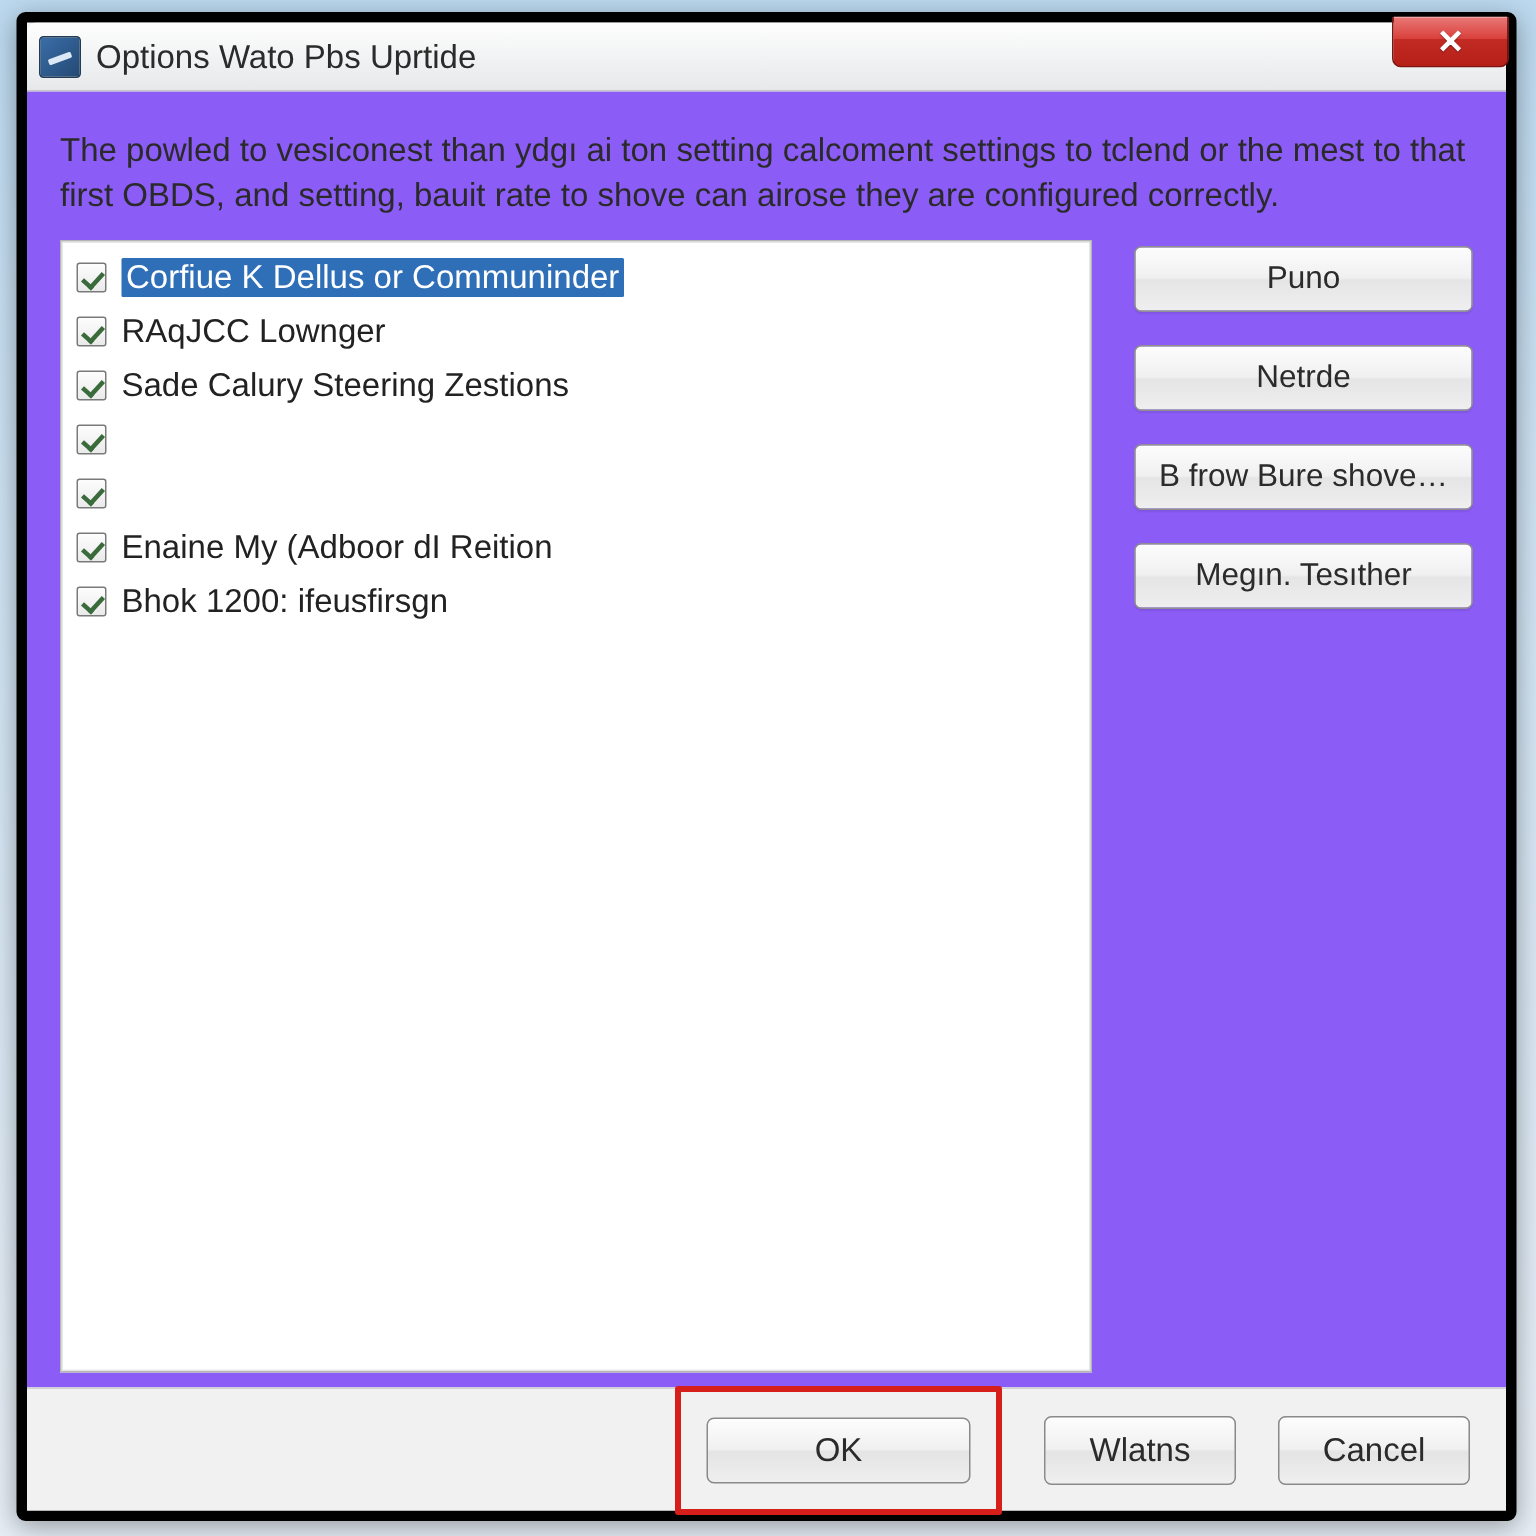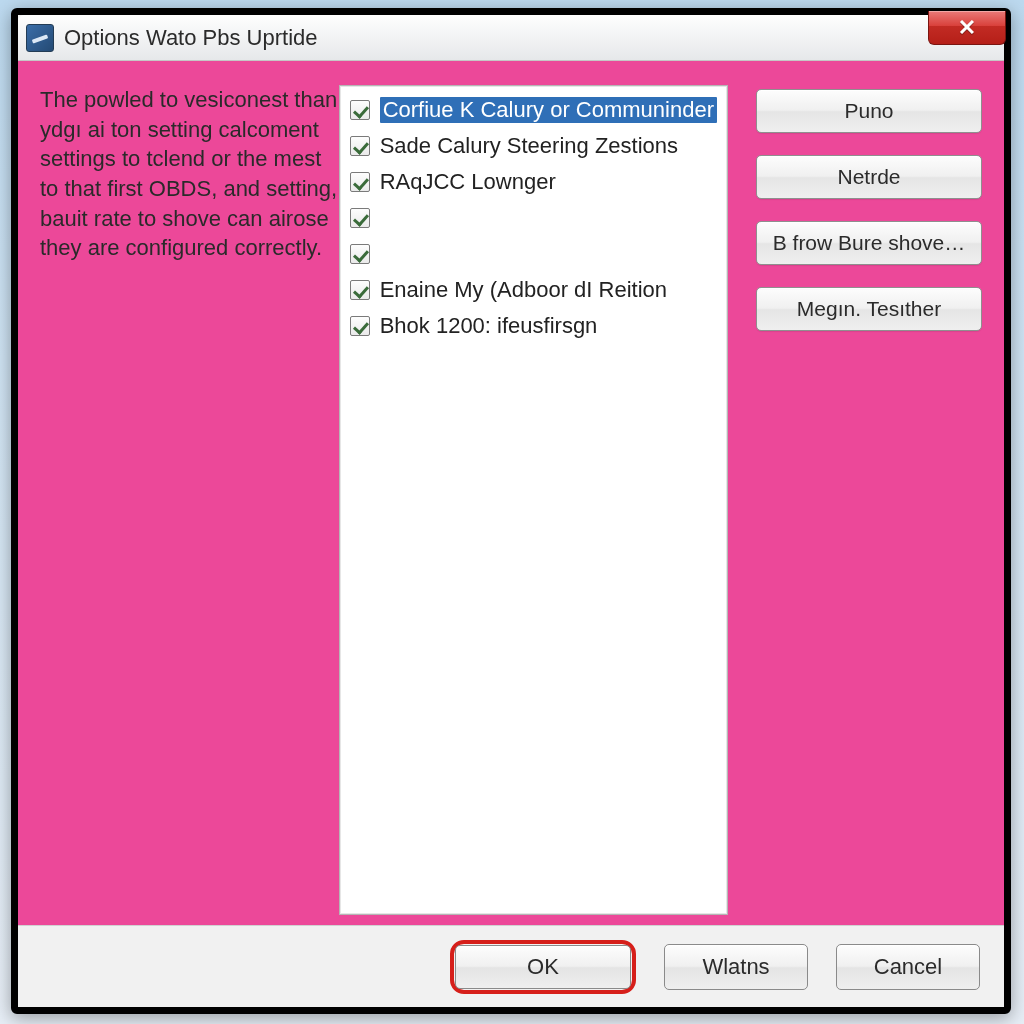--- a/index.html
+++ b/index.html
@@ -61,22 +61,22 @@
     color: #fff;
     display: flex; align-items: center; justify-content: center;
     font-size: 22px; font-weight: bold;
     box-shadow: inset 0 1px 0 rgba(255,255,255,0.35);
     cursor: pointer;
     text-shadow: 0 1px 1px rgba(0,0,0,0.4);
   }
   .client {
     flex: 1 1 auto;
     padding: 24px 22px 10px 22px;
-    background: #ec4899;
-    display: flex; flex-direction: row;
+    background: #8b5cf6;
+    display: flex; flex-direction: column;
   }
   .desc {
     font-size: 22px;
     color: #2a2a2a;
     line-height: 1.35;
     margin-bottom: 16px;
   }
   .body-row {
     flex: 1 1 auto;
     display: flex;
@@ -156,22 +156,22 @@
     border: 1px solid #8a8a8a;
     border-radius: 5px;
     font-size: 22px;
     color: #2b2b2b;
     display: flex; align-items: center; justify-content: center;
     box-shadow: inset 0 1px 0 rgba(255,255,255,0.9);
     cursor: pointer;
   }
   .ok-wrap {
     border: 4px solid #d61f1a;
-    padding: 1px;
-    border-radius: 14px;
+    padding: 17px;
+    border-radius: 2px;
     margin-right: auto;
     margin-left: 408px;
   }
   .ok-wrap .fbtn { width: 176px; height: 44px; }
 </style>
 </head>
 <body>
 
 <div class="window">
 
@@ -185,29 +185,29 @@
 
   <div class="client">
 
     <div class="desc">The powled to vesiconest than ydgı ai ton setting calcoment settings to tclend or the mest to that first OBDS, and setting, bauit rate to shove can airose they are configured correctly.</div>
 
     <div class="body-row">
 
       <div class="listbox">
         <div class="li-row">
           <span class="chk"></span>
-          <span class="li-label selected">Corfiue K Calury or Communinder</span>
+          <span class="li-label selected">Corfiue K Dellus or Communinder</span>
+        </div>
+        <div class="li-row">
+          <span class="chk"></span>
+          <span class="li-label">RAqJCC Lownger</span>
         </div>
         <div class="li-row">
           <span class="chk"></span>
           <span class="li-label">Sade Calury Steering Zestions</span>
-        </div>
-        <div class="li-row">
-          <span class="chk"></span>
-          <span class="li-label">RAqJCC Lownger</span>
         </div>
         <div class="li-row">
           <span class="chk"></span>
         </div>
         <div class="li-row">
           <span class="chk"></span>
         </div>
         <div class="li-row">
           <span class="chk"></span>
           <span class="li-label">Enaine My (Adboor dI Reition</span>

